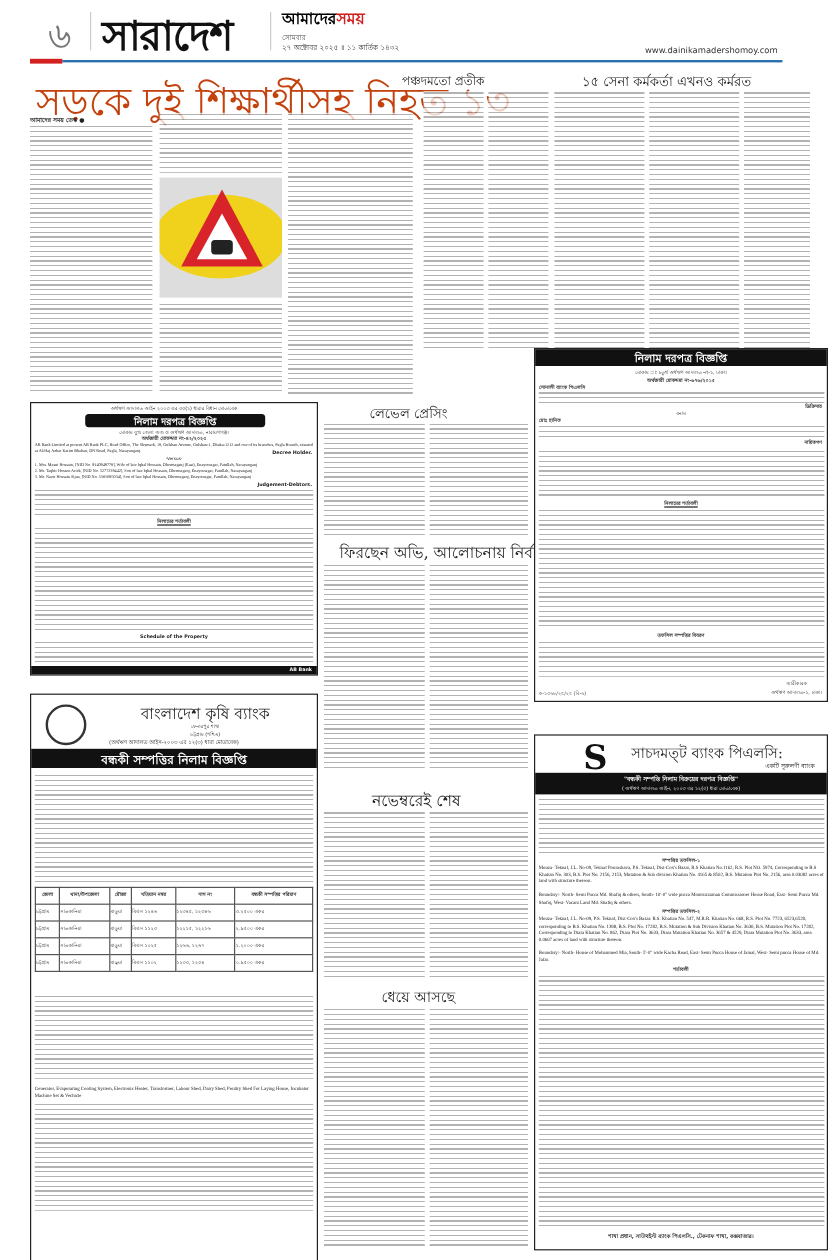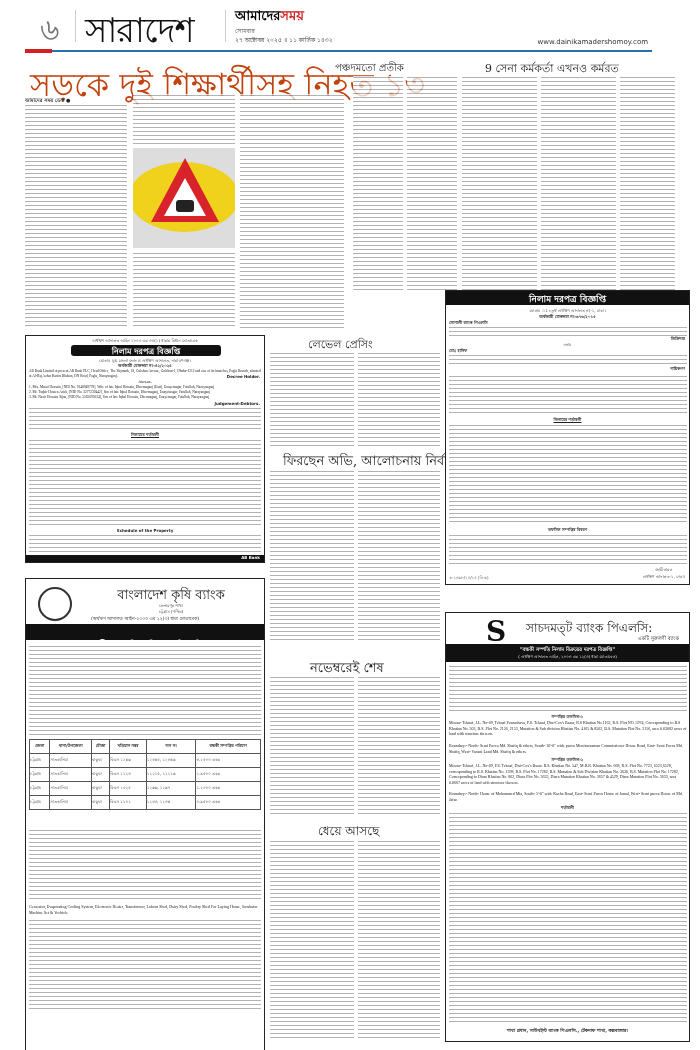--- a/index.html
+++ b/index.html
@@ -2,21 +2,21 @@
 <html><head>
 <meta charset="utf-8">
 <style>
 *{box-sizing:border-box;margin:0;padding:0}
 html,body{width:700px;height:1050px;background:#fff;overflow:hidden}
 body{font-family:"DejaVu Sans",sans-serif;color:#222;position:relative}
 .abs{position:absolute}
 .masthead{left:0;top:0;width:700px;height:52px}
 .pgnum{left:40px;top:6px;font-size:30px;color:#777;font-family:"DejaVu Serif",serif}
 .vsep{left:75px;top:10px;width:1px;height:32px;background:#ccc}
-.section{left:85px;top:4px;font-size:34px;font-weight:normal;color:#111;font-family:"DejaVu Serif",serif;letter-spacing:-1px}
+.section{left:85px;top:4px;font-size:34px;font-weight:bold;color:#111;font-family:"DejaVu Serif",serif;letter-spacing:-1px}
 .vsep2{left:225px;top:10px;width:1px;height:32px;background:#ccc}
 .brand{left:235px;top:6px;font-size:13px;font-weight:bold}
 .brand .g{color:#000000}.brand .r{color:#d02020}
 .day{left:235px;top:26px;font-size:6px;color:#555}
 .date{left:235px;top:35px;font-size:6px;color:#333}
 .url{right:52px;top:38px;font-size:7px;color:#333}
 .redbar{left:25px;top:49px;width:27px;height:4px;background:#d32020}
 .bluebar{left:52px;top:50px;width:600px;height:2px;background:#2a6fb0}
 .h1{left:30px;top:60px;font-size:32px;color:#c2410c;font-family:"DejaVu Serif",serif;white-space:nowrap}
 .h2{font-family:"DejaVu Serif",serif;color:#222;white-space:nowrap}
@@ -60,21 +60,21 @@
   <div class="tri2" style="left:31px;top:30px"></div>
   <div class="bus" style="left:43px;top:52px"></div>
 </div>
 <div class="abs txt" style="left:133px;top:252px;width:102px;height:77px"></div>
 <div class="abs txt" style="left:240px;top:94px;width:104px;height:235px"></div>
 
 <div class="abs h2" style="left:335px;top:60px;font-size:10px">পঞ্চদমতো প্রতীক</div>
 <div class="abs txt" style="left:353px;top:76px;width:50px;height:215px"></div>
 <div class="abs txt" style="left:407px;top:76px;width:50px;height:215px"></div>
 
-<div class="abs h2" style="left:485px;top:60px;font-size:11px">9 সেনা কর্মকর্তা এখনও কর্মরত</div>
+<div class="abs h2" style="left:485px;top:60px;font-size:11px">১৫ সেনা কর্মকর্তা এখনও কর্মরত</div>
 <div class="abs txt" style="left:462px;top:76px;width:75px;height:215px"></div>
 <div class="abs txt" style="left:541px;top:76px;width:75px;height:215px"></div>
 <div class="abs txt" style="left:620px;top:76px;width:55px;height:215px"></div>
 
 <div class="abs ad" style="left:25px;top:335px;width:240px;height:228px">
   <div class="abs" style="left:0;top:2px;width:100%;text-align:center;font-size:4px">অর্থঋণ আদালত আইন ২০০৩ এর ৩৩(১) ধারার বিধান মোতাবেক</div>
   <div class="abs adbar" style="left:45px;top:9px;width:150px;height:11px;font-size:8px;border-radius:3px">নিলাম দরপত্র বিজ্ঞপ্তি</div>
   <div class="abs" style="left:0;top:22px;width:100%;text-align:center;font-size:4px">মোকাম যুগ্ম জেলা জজ ও অর্থঋণ আদালত, নারায়ণগঞ্জ।</div>
   <div class="abs" style="left:0;top:27px;width:100%;text-align:center;font-size:4px;font-weight:bold">অর্থজারী মোকদ্দমা নং-৪২/২০২৫</div>
   <div class="abs" style="left:3px;top:33px;width:232px;font-size:3.5px;line-height:5px;font-family:'Liberation Serif',serif">AB Bank Limited at present AB Bank PLC, Head Office, The Skymark, 18, Gulshan Avenue, Gulshan-1, Dhaka-1212 and one of its branches, Pagla Branch, situated at Al-Haj Azhar Karim Bhaban, DN Road, Pagla, Narayanganj.</div>
@@ -124,21 +124,21 @@
   </div>
   <div class="abs cap" style="left:3px;bottom:2px">ক-১৩৬৮/২৫/২৫ (বি-৬)</div>
 </div>
 
 <div class="abs ad" style="left:25px;top:578px;width:240px;height:576px">
   <div class="abs seal" style="left:12px;top:8px"></div>
   <div class="abs" style="left:60px;top:6px;width:170px;text-align:center;font-size:13px;font-family:'DejaVu Serif',serif">বাংলাদেশ কৃষি ব্যাংক</div>
   <div class="abs" style="left:60px;top:24px;width:170px;text-align:center;font-size:4px">ফেনারপুর শাখা</div>
   <div class="abs" style="left:60px;top:30px;width:170px;text-align:center;font-size:4px">চট্টগ্রাম (পশ্চিম)</div>
   <div class="abs" style="left:0;top:37px;width:100%;text-align:center;font-size:4.5px">(অর্থঋণ আদালত আইন-২০০৩ এর ১২(৩) ধারা মোতাবেক)</div>
-  <div class="abs adbar" style="left:0;top:45px;width:100%;height:16px;font-size:10px;padding-top:14px">বন্ধকী সম্পত্তির নিলাম বিজ্ঞপ্তি</div>
+  <div class="abs adbar" style="left:0;top:45px;width:100%;height:16px;font-size:10px;padding-top:2px">বন্ধকী সম্পত্তির নিলাম বিজ্ঞপ্তি</div>
   <div class="abs txt" style="left:3px;top:66px;width:232px;height:90px"></div>
   <div class="abs" style="left:3px;top:160px;width:232px">
     <table class="tbl">
       <tbody>
           <tr>
         <th>জেলা</th>
         <th>থানা/উপজেলা</th>
         <th>মৌজা</th>
         <th>খতিয়ান নম্বর</th>
         <th>দাগ নং</th>

